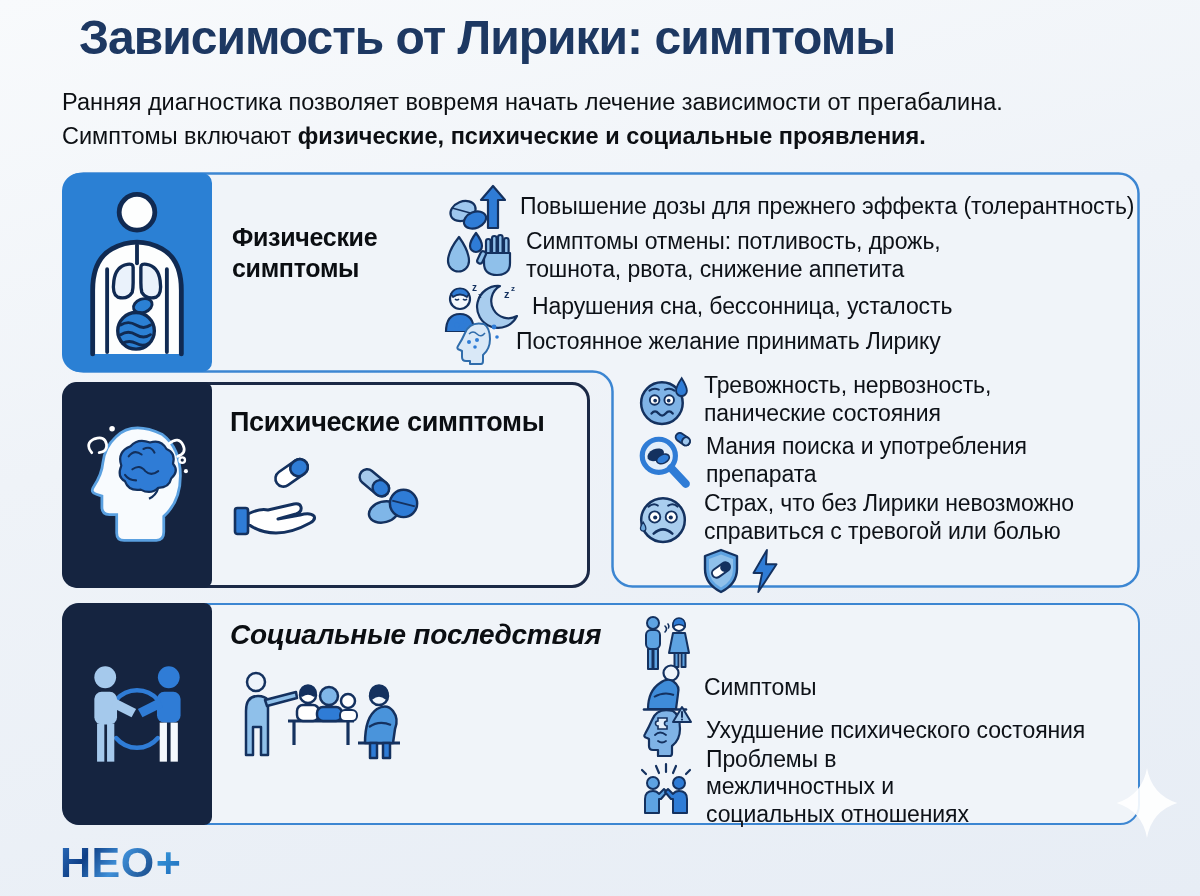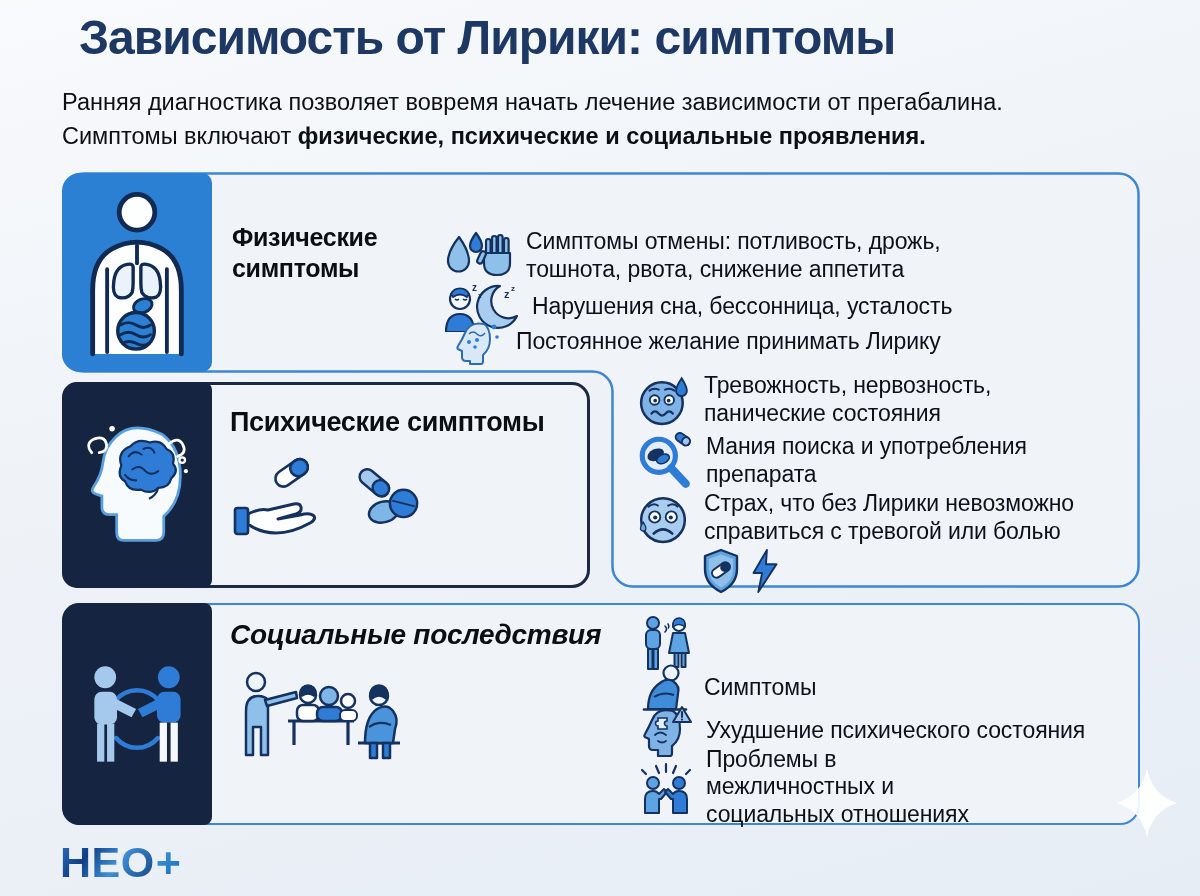--- a/index.html
+++ b/index.html
@@ -61,20 +61,31 @@
         <path d="M59 80 Q59 76 65 77 Q77 79 79 94 Q81 108 75 111 Q65 114 60 106 Q59 102 59 96 Z" fill="#eaf2fb" stroke-width="3.5"></path>
         <ellipse cx="61" cy="120" rx="10" ry="7" transform="rotate(-20 61 120)" fill="#2b80d4" stroke-width="3"></ellipse>
         <circle cx="54" cy="146" r="19" fill="#2b80d4" stroke-width="3.5"></circle>
         <path d="M38 140 q8 -5 16 0 q8 5 15 0 M38 150 q8 -5 16 0 q8 5 15 0 M40 159 q7 -4 14 0 q7 4 13 0" fill="none" stroke-width="3"></path>
       </g>
     </svg>
   </div>
 
   <div class="sec-title t1">Физические симптомы</div>
 
+  <div class="item" style="left:448px;top:184px;">
+    <svg width="58" height="46" viewBox="0 0 58 46">
+      <g stroke="#14315f" stroke-width="2.2" stroke-linejoin="round">
+        <ellipse cx="15" cy="27" rx="13" ry="9.5" transform="rotate(-22 15 27)" fill="#9ec7ee"></ellipse>
+        <path d="M4 24 L26 30" fill="none" stroke-width="1.6"></path>
+        <ellipse cx="27" cy="36" rx="11.5" ry="8" transform="rotate(-22 27 36)" fill="#2f7cd6"></ellipse>
+        <polygon points="45,2 57,16 50,16 50,44 40,44 40,16 33,16" fill="#2f7cd6"></polygon>
+      </g>
+    </svg>
+    <div class="itext nowrap">Повышение дозы для прежнего эффекта (толерантность)</div>
+  </div>
 
   <div class="item" style="left:446px;top:228px;">
     <svg width="66" height="54" viewBox="0 0 66 54">
       <g stroke="#14315f" stroke-width="2.2" stroke-linejoin="round" stroke-linecap="round">
         <path d="M13 8 Q23 22 23 32 A10.5 10.5 0 0 1 2 32 Q2 22 13 8 Z" fill="#8fc0ea"></path>
         <path d="M30 4 Q36 12 36 17 A6 6 0 0 1 24 17 Q24 12 30 4 Z" fill="#2f7cd6"></path>
         <rect x="40" y="10" width="4.6" height="15" rx="2.3" fill="#8fc0ea"></rect>
         <rect x="46" y="7" width="4.6" height="18" rx="2.3" fill="#8fc0ea"></rect>
         <rect x="52" y="6" width="4.6" height="19" rx="2.3" fill="#8fc0ea"></rect>
         <rect x="58" y="9" width="4.6" height="16" rx="2.3" fill="#8fc0ea"></rect>

